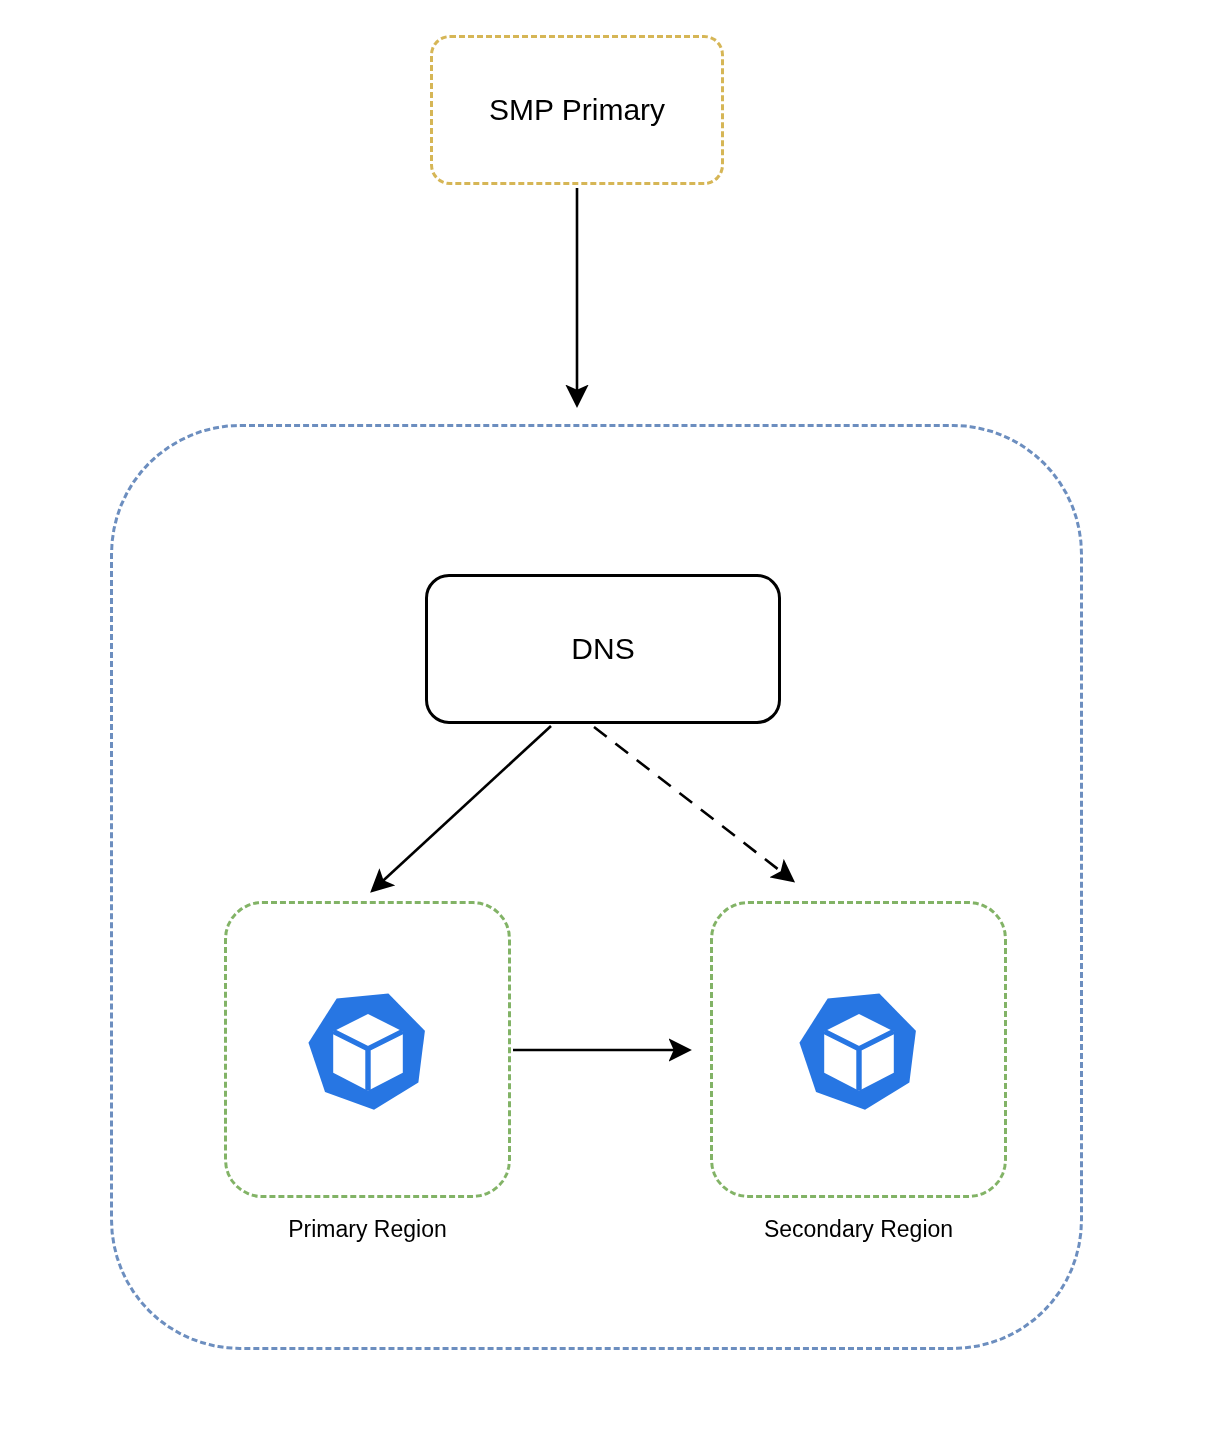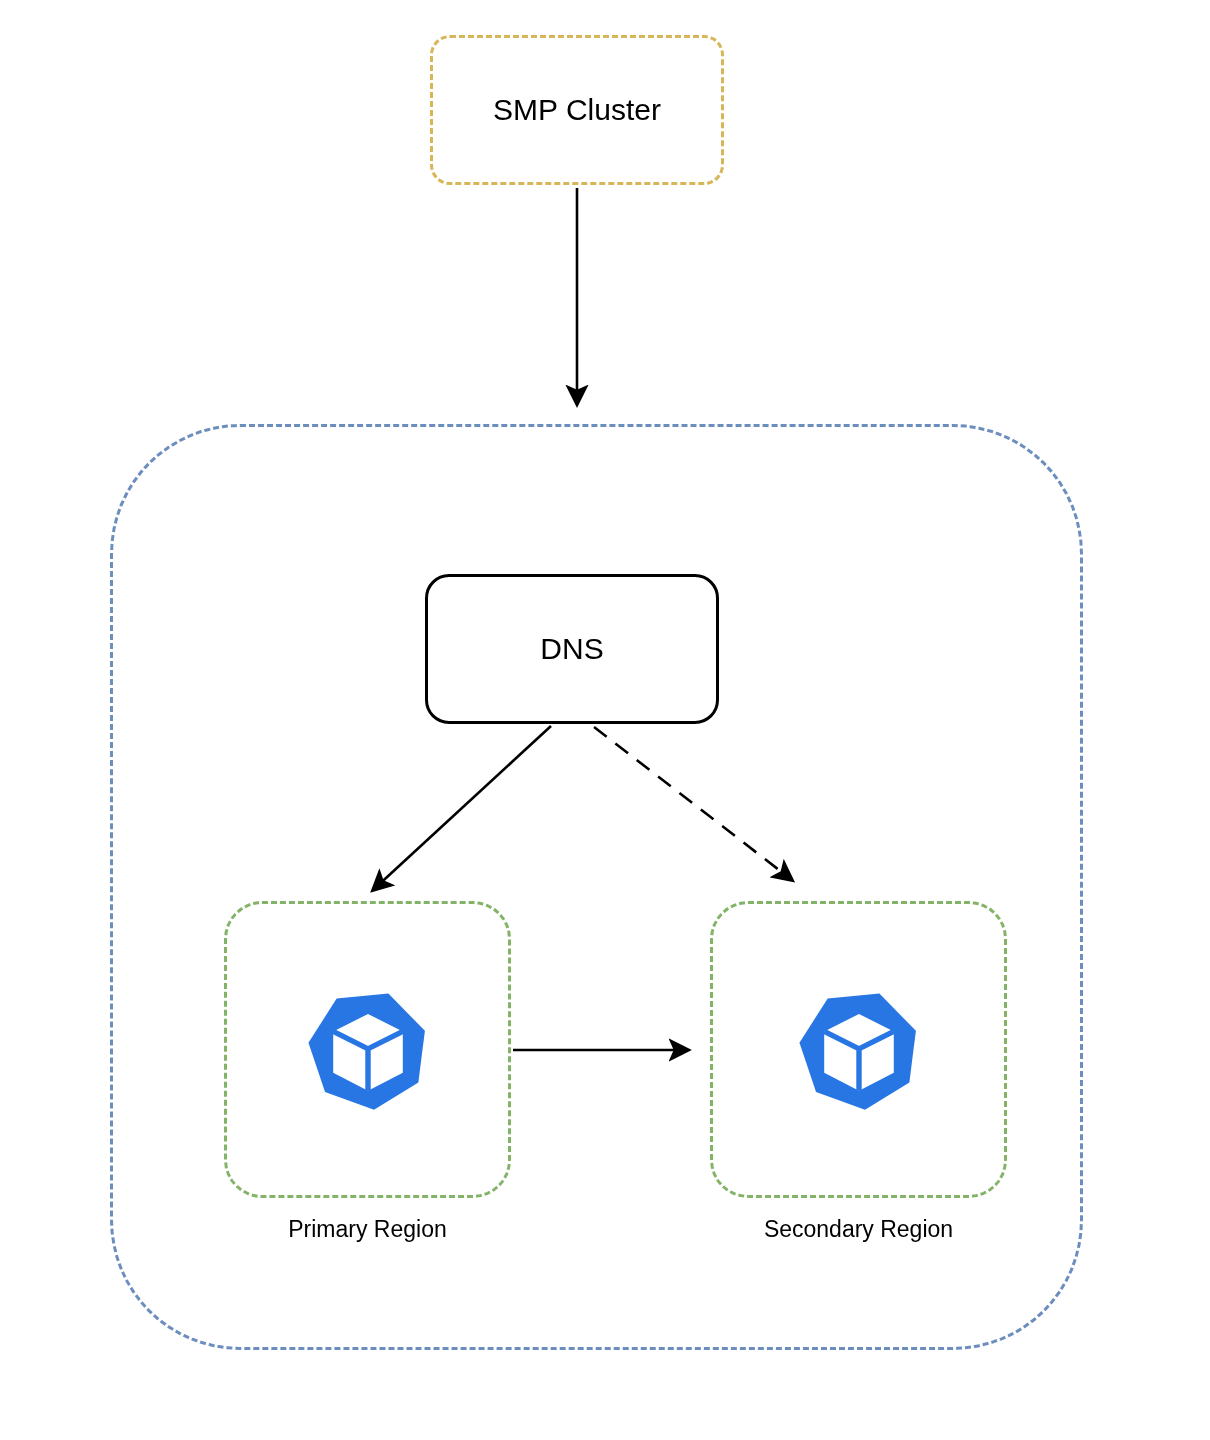--- a/index.html
+++ b/index.html
@@ -13,21 +13,21 @@
   }
   .node-smp{
     left:430px;top:35px;width:294px;height:150px;
     border:3px dashed #d6b656;border-radius:20px;
   }
   .group-outer{
     position:absolute;left:110px;top:424px;width:973px;height:926px;
     box-sizing:border-box;border:3px dashed #6c8ebf;border-radius:130px;
   }
   .node-dns{
-    left:425px;top:574px;width:294px;height:150px;
+    left:425px;top:574px;width:356px;height:150px;
     border:3px solid #000000;border-radius:24px;
   }
   .region{
     position:absolute;display:flex;align-items:center;justify-content:center;
     box-sizing:border-box;border:3px dashed #82b366;border-radius:38px;
     background:transparent;
   }
   .region-primary{left:224px;top:901px;width:287px;height:297px;}
   .region-secondary{left:710px;top:901px;width:297px;height:297px;}
   .region-label{
@@ -52,21 +52,21 @@
         <path d="M0,0 L9,4.5 L0,9 L2,4.5 Z" fill="#000000"></path>
       </marker>
     </defs>
     <path d="M577,188 L577,404" fill="none" stroke-width="2.6" marker-end="url(#arrowhead)" stroke="#000000"></path>
     <path d="M551,726 L373,890" fill="none" stroke-width="2.6" marker-end="url(#arrowhead)" stroke="#000000"></path>
     <path d="M594,727 L792,880" fill="none" stroke-width="2.6" stroke-dasharray="16,11" marker-end="url(#arrowhead)" stroke="#000000"></path>
     <path d="M513,1050 L688,1050" fill="none" stroke-width="2.6" marker-end="url(#arrowhead)" stroke="#000000"></path>
   </svg>
 
   <div class="node node-smp">
-    <span>SMP Cluster</span>
+    <span>SMP Primary</span>
   </div>
 
   <div class="group-outer"></div>
 
   <div class="node node-dns">
     <span>DNS</span>
   </div>
 
   <div class="region region-primary">
     <svg class="workload-icon" viewBox="0 0 100 100" xmlns="http://www.w3.org/2000/svg">

